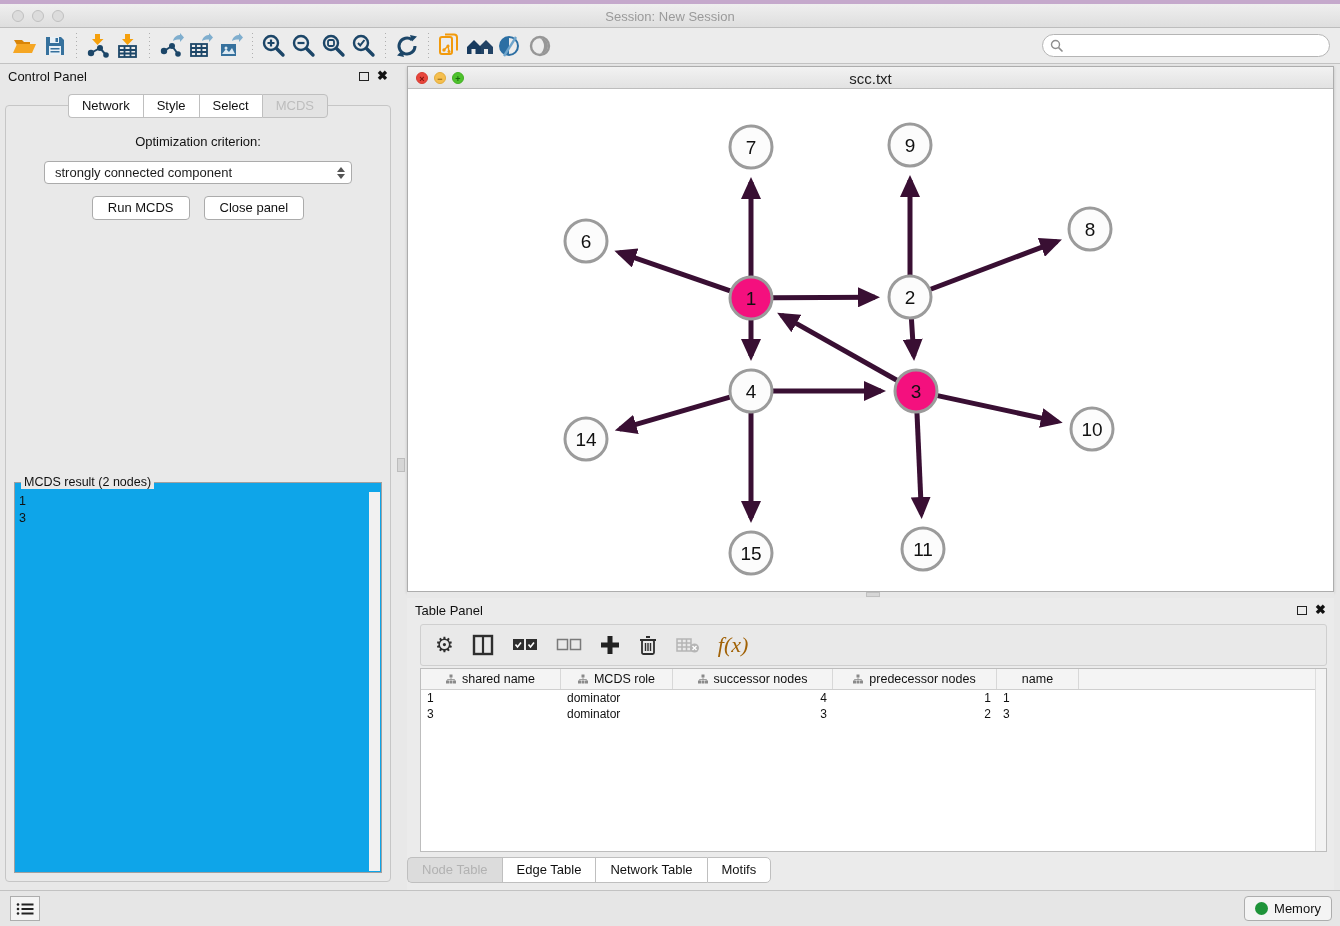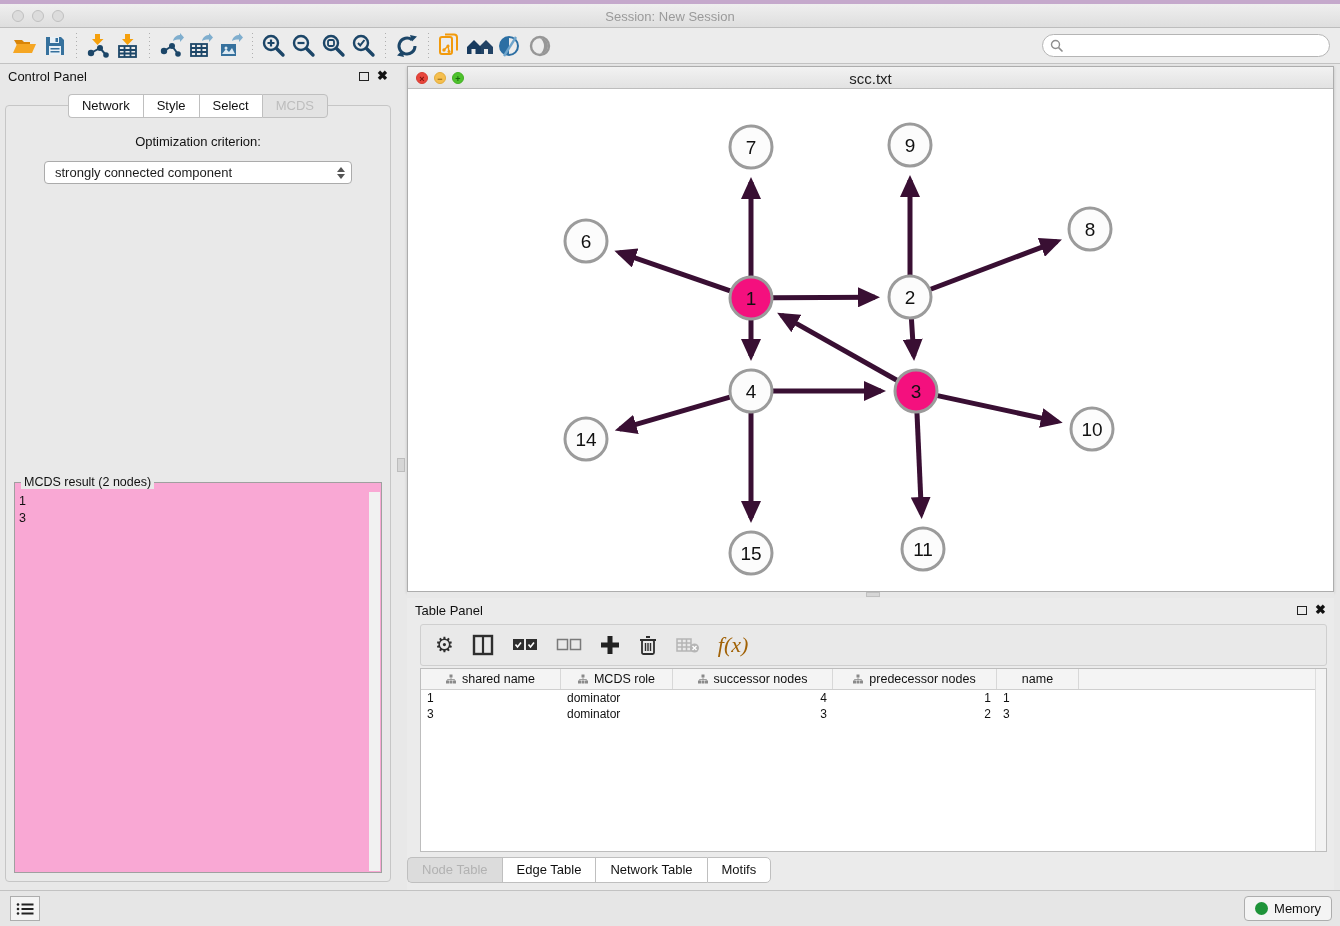--- a/index.html
+++ b/index.html
@@ -42,21 +42,21 @@
     background:#E9E9E9; border:1px solid #C6C6C6; border-radius:4px; }
   .opt-label { text-align:center; margin-top:28px; font-size:13px; color:#111; }
   .criterion { width:308px; margin:12px auto 0; height:23px; background:#fff; border:1px solid #ABABAB;
     border-radius:4px; display:flex; align-items:center; padding:0 6px 0 10px; font-size:13px; }
   .criterion .stepper { margin-left:auto; display:flex; flex-direction:column; gap:2px; align-items:center; }
   .tri-up { width:0; height:0; border-left:4px solid transparent; border-right:4px solid transparent; border-bottom:5px solid #555; }
   .tri-dn { width:0; height:0; border-left:4px solid transparent; border-right:4px solid transparent; border-top:5px solid #555; }
   .cp-buttons { display:flex; justify-content:center; gap:14px; margin-top:12px; }
   .btn { background:#fff; border:1px solid #ABABAB; border-radius:4px; padding:3px 15px 4px; font-size:13px; color:#111; }
   .result-box { position:absolute; left:8px; right:8px; top:376px; bottom:8px;
-    border:1px solid #A0A0A0; background:#f9a8d4; }
+    border:1px solid #A0A0A0; background:#0ea5e9; }
   .result-legend { position:absolute; top:-8px; left:6px; background:#E9E9E9; padding:0 3px; font-size:12.5px; color:#111; }
   .result-text { position:absolute; inset:10px 12px 2px 4px; font-size:12.5px; line-height:17px; white-space:pre; color:#111; }
   .result-scroll { position:absolute; right:1px; top:9px; bottom:1px; width:11px; background:#F1F1F1; }
   
   .vsplit { position:absolute; left:396px; top:64px; width:11px; height:826px; background:#E8E8E8; }
   .vsplit .handle { position:absolute; left:1px; top:394px; width:8px; height:14px; background:#D6D6D6; border:1px solid #BDBDBD; }
   .hsplit { position:absolute; left:407px; top:592px; right:6px; height:6px; background:#E8E8E8; }
   .hsplit .handle { position:absolute; left:459px; top:0; width:14px; height:5px; background:#D6D6D6; border:1px solid #C0C0C0; }
   
   .net-window { position:absolute; left:407px; top:66px; width:927px; height:526px;
@@ -265,20 +265,24 @@
     <div class="cp-tab active">MCDS</div>
   </div>
   <div class="cp-body">
     <div class="opt-label">Optimization criterion:</div>
     <div class="criterion">
       <span>strongly connected component</span>
       <span class="stepper">
         <span class="tri-up"></span>
           <span class="tri-dn"></span>
       </span>
+    </div>
+    <div class="cp-buttons">
+      <button class="btn">Run MCDS</button>
+      <button class="btn">Close panel</button>
     </div>
     <div class="result-box">
       <div class="result-legend">MCDS result (2 nodes)</div>
       <div class="result-text" id="result-text">1
 3</div>
       <div class="result-scroll"></div>
     </div>
   </div>
 </div>
 

